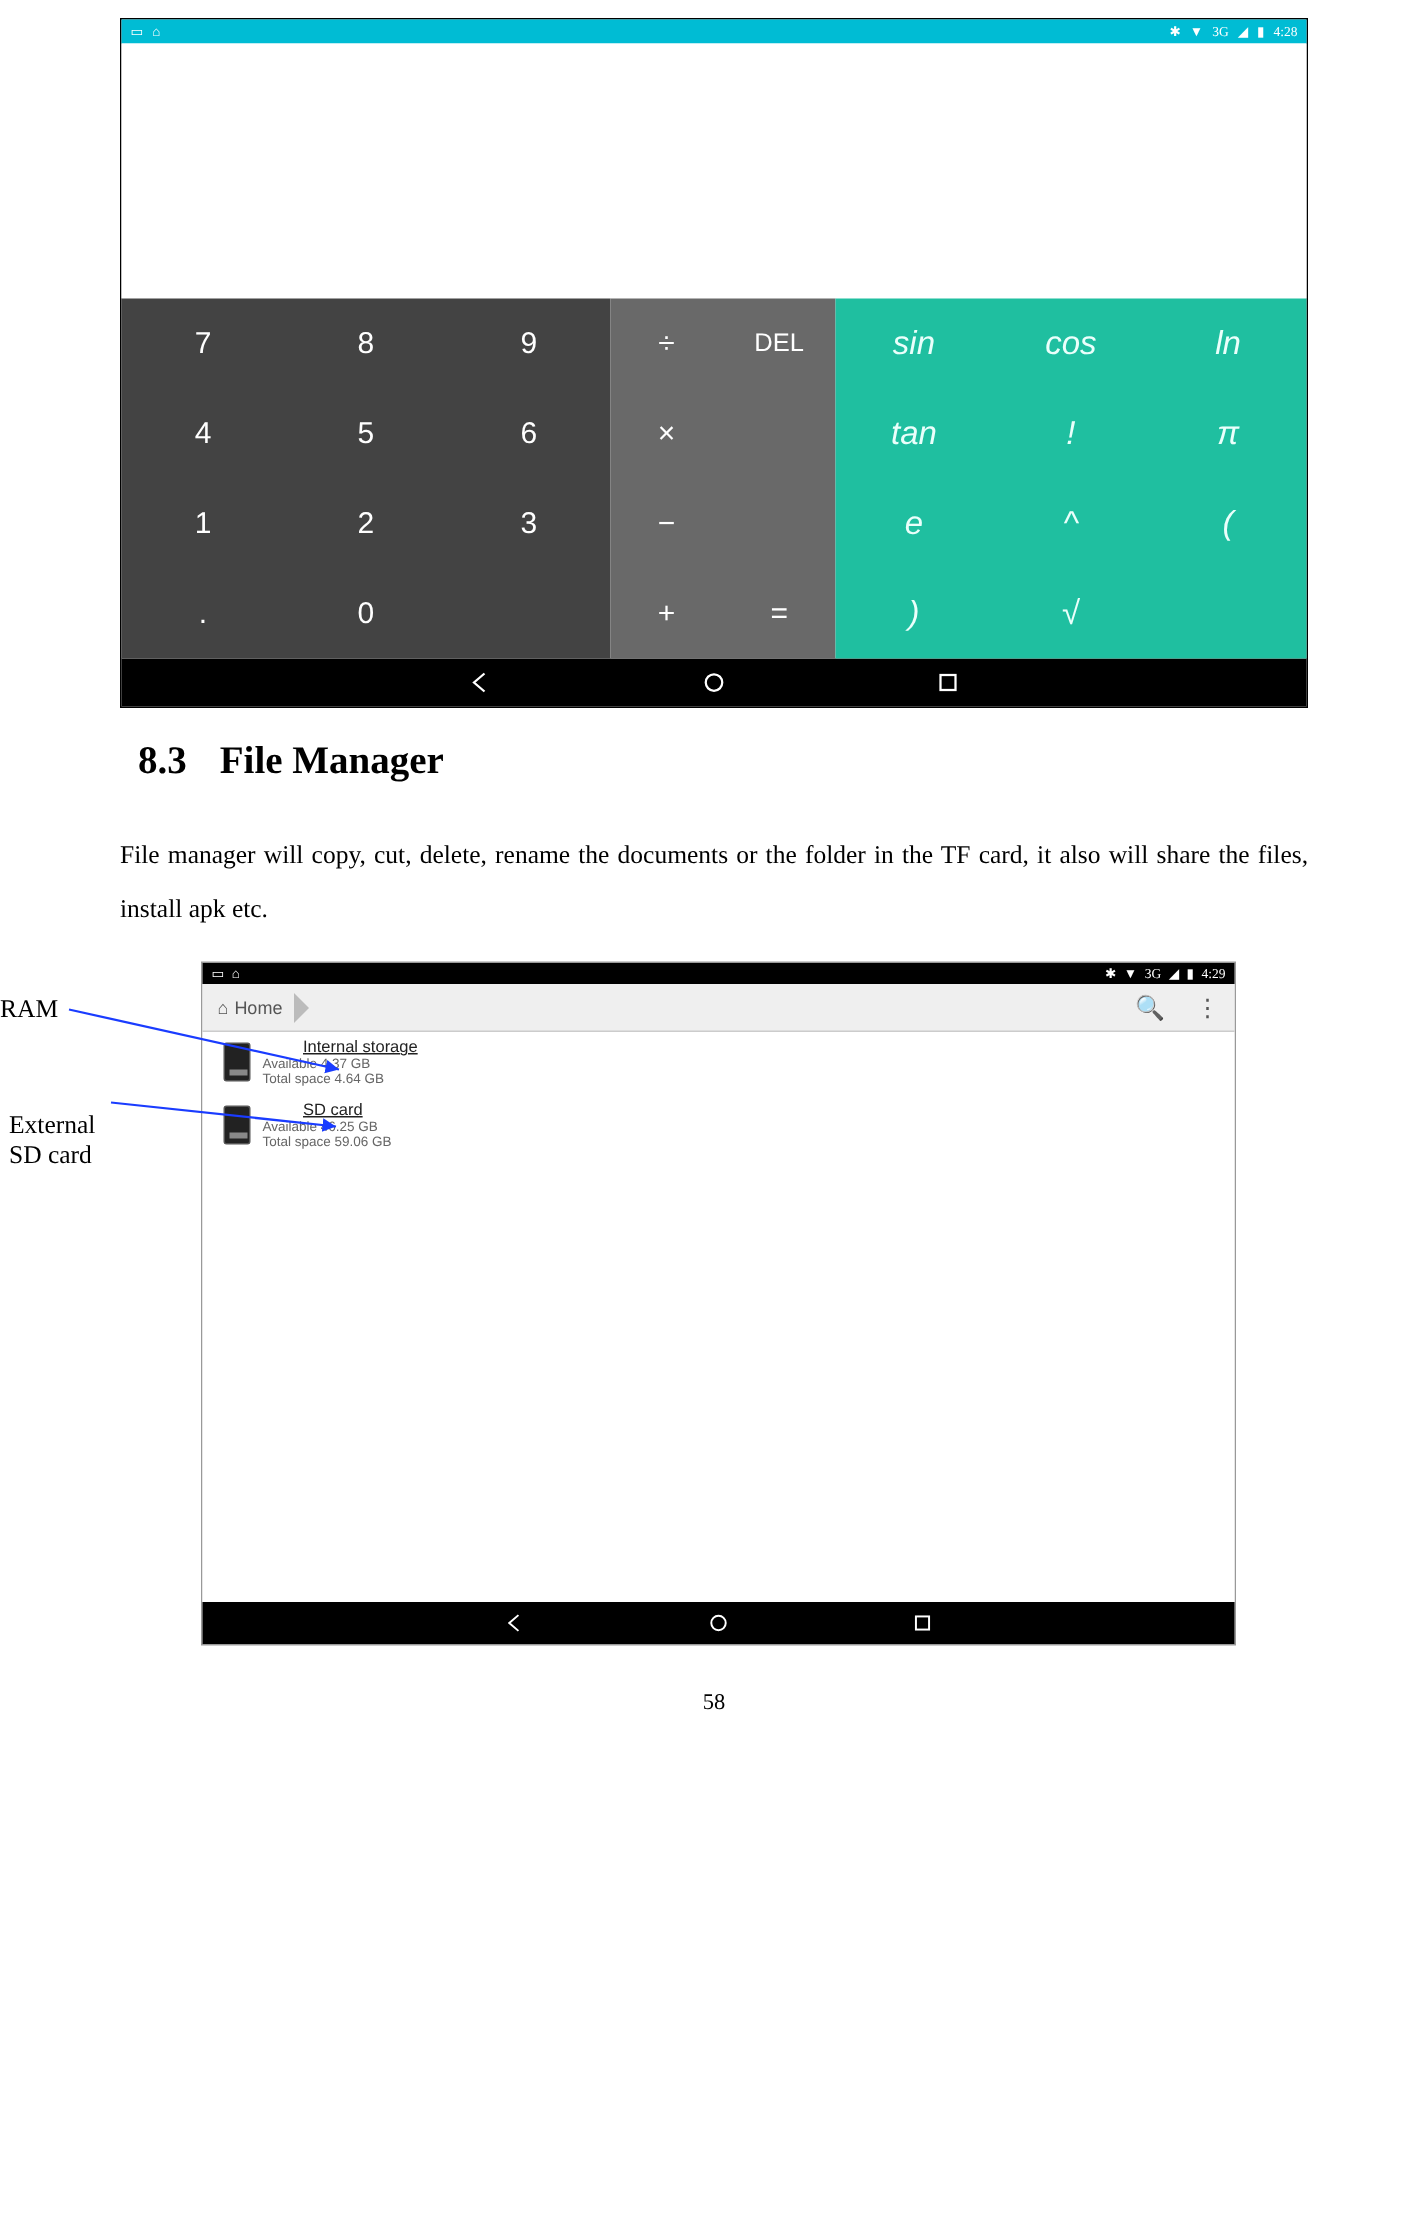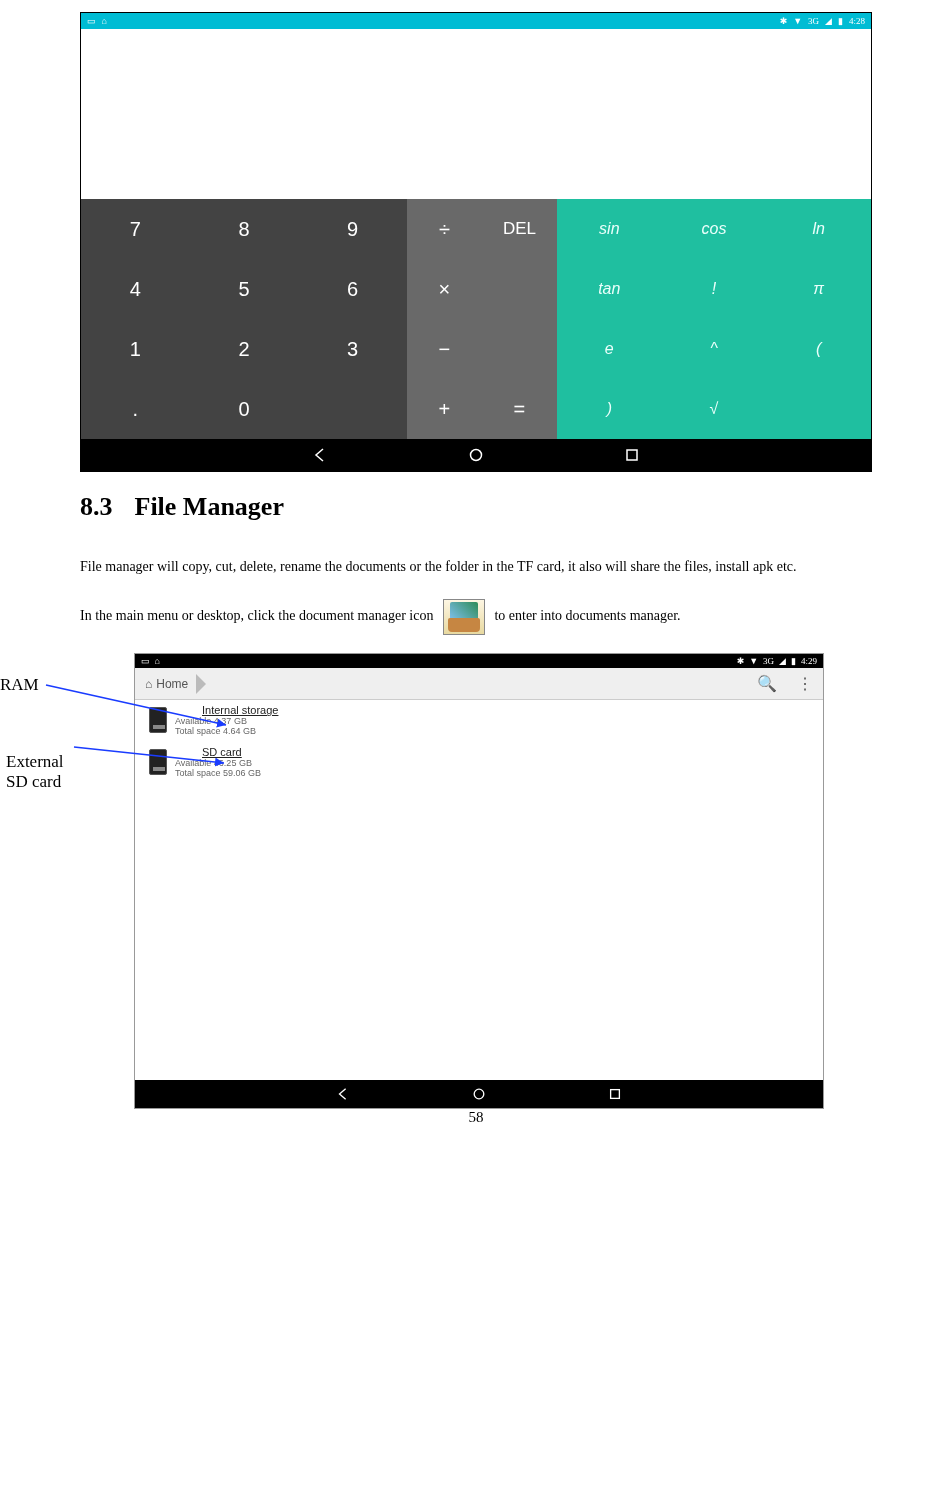--- a/index.html
+++ b/index.html
@@ -54,38 +54,38 @@
   }
   .calc-key {
     display: flex;
     align-items: center;
     justify-content: center;
     font-size: 20px;
     font-family: Arial, sans-serif;
     font-weight: 300;
   }
   .calc-key.small { font-size: 17px; }
-  .calc-pad-func .calc-key { font-size: 16px; font-style: italic; color: #eafffb; }
+  .calc-pad-func .calc-key { font-size: 22px; font-style: italic; color: #eafffb; }
   .calc-navbar {
     background: #000;
     height: 32px;
     display: flex;
     align-items: center;
     justify-content: center;
     gap: 140px;
     color: #fff;
   }
   .nav-icon { width: 16px; height: 16px; display: inline-flex; align-items: center; justify-content: center; }
 
   .fig-caption { text-align: center; font-weight: bold; font-size: 17px; margin: 20px 0 50px 0; }
 
-  .section-heading { font-size: 26px; font-weight: bold; margin: 20px 0 30px 0; }
+  .section-heading { font-size: 26px; font-weight: bold; margin: 20px 0 30px 12px; }
   .section-heading .num { margin-right: 22px; }
 
-  .body-text { font-size: 14px; line-height: 2.1; text-align: justify; margin-bottom: 18px; }
+  .body-text { font-size: 17px; line-height: 2.1; text-align: justify; margin-bottom: 18px; }
   .body-text.inline-icon { display: block; }
 
   .doc-icon {
     display: inline-block; width: 42px; height: 36px; vertical-align: middle;
     border: 1px solid #888; background: linear-gradient(#fdf6e3,#e8d9a0);
     position: relative; margin: 0 6px;
   }
   .doc-icon::before {
     content: ""; position: absolute; top: 2px; left: 6px; width: 28px; height: 18px;
     background: linear-gradient(45deg,#7ec0ee,#2e8b57); border-radius: 2px;
@@ -127,21 +127,21 @@
   }
   .fm-item .drv::after { content:""; position:absolute; bottom:3px; left:3px; width:12px; height:4px; background:#888; }
   .fm-item .txt .t1 { font-size: 11px; color: #222; text-decoration: underline; margin-left: 27px; }
   .fm-item .txt .t2 { font-size: 9px; color: #666; }
   .fm-item .txt .t3 { font-size: 9px; color: #666; }
   .fm-navbar { background:#000; height:28px; display:flex; align-items:center; justify-content:center; gap:120px; color:#fff; }
 
   
   .arrow-svg { position: absolute; overflow: visible; }
 
-  .page-number { text-align: center; font-size: 15px; }
+  .page-number { text-align: center; font-size: 15px; margin-top: 30px; }
 </style>
 </head>
 <body>
 
 <div class="page">
 
   <div class="calc-wrap">
     <div class="calc-statusbar">
       <div class="sb-left">
         <span>▭</span>
@@ -215,25 +215,20 @@
     </div>
   </div>
 
 
   <h2 class="section-heading">
     <span class="num">8.3</span><span>File Manager</span>
   </h2>
 
   <p class="body-text">File manager will copy, cut, delete, rename the documents or the folder in the TF card, it also will share the files, install apk etc.</p>
 
-  <p class="body-text inline-icon">
-    <span>In the main menu or desktop, click the document manager icon </span>
-    <span class="doc-icon"></span>
-    <span> to enter into documents manager.</span>
-  </p>
 
   <div style="position:relative;">
 
     <div class="fm-wrap">
       <div class="fm-statusbar">
         <div class="sb-left">
           <span>▭</span>
           <span>⌂</span>
         </div>
         <div class="sb-right">

